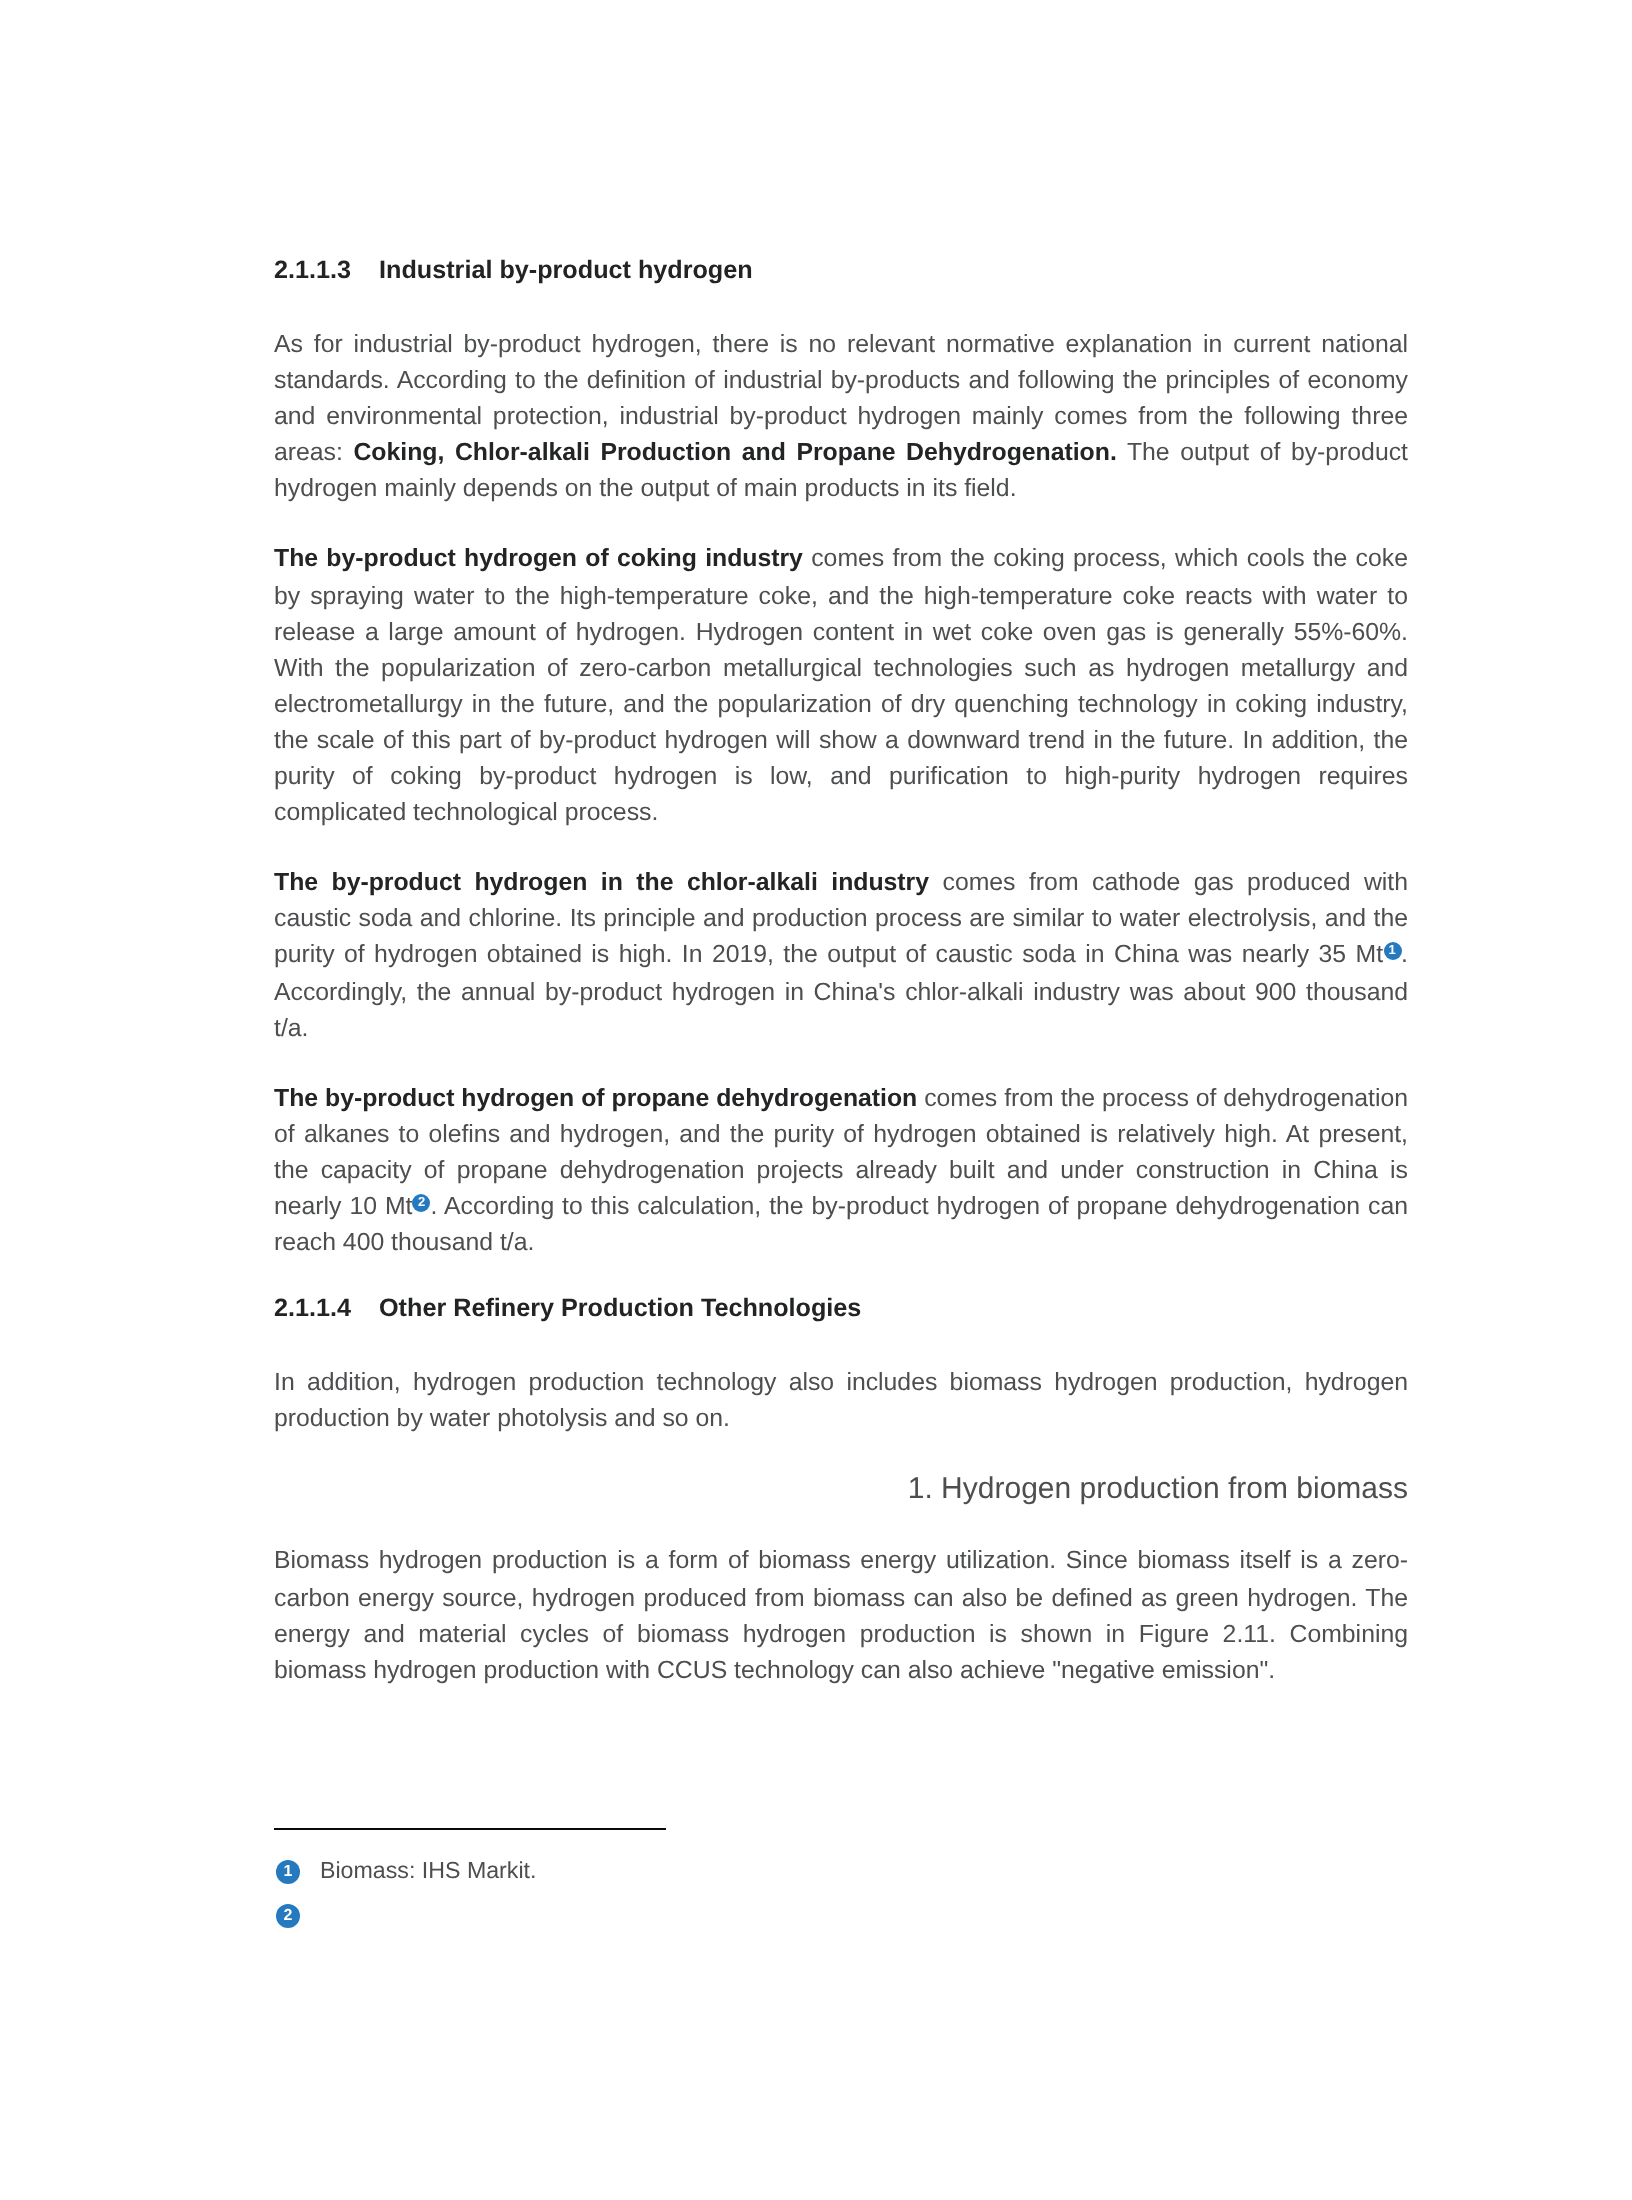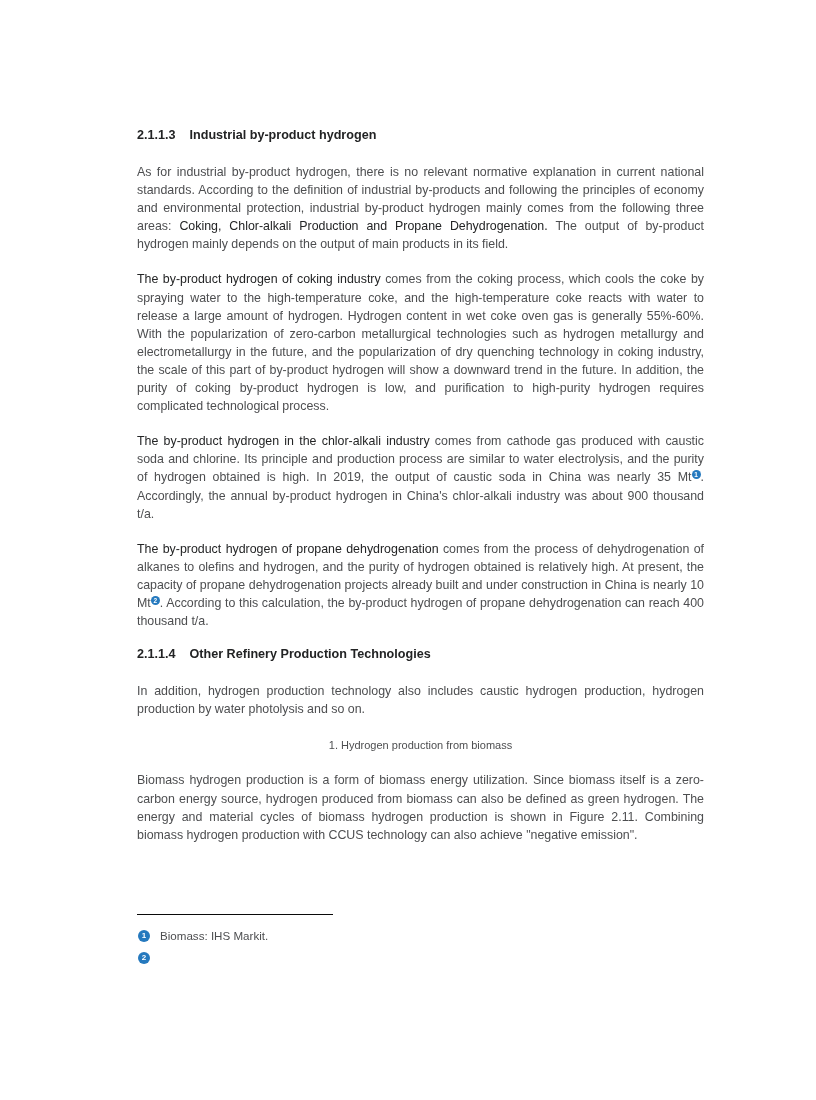--- a/index.html
+++ b/index.html
@@ -27,29 +27,29 @@
     margin-bottom: 20px;
   }
   .heading .h-num { margin-right: 14px; }
   .para {
     font-size: 12.4px;
     line-height: 18.1px;
     text-align: justify;
     color: #4d4e50;
     margin-bottom: 17px;
   }
-  .para .bold-lead { font-weight: normal; color: #232425; }
+  .para .bold-lead { font-weight: bold; color: #232425; }
   .heading-2 { margin-top: 11px; }
   .list-line {
-    font-size: 11px;
+    font-size: 15px;
     line-height: 18.1px;
     color: #4d4e50;
     margin-top: 18px;
     margin-bottom: 17px;
-    text-align: center;
+    text-align: right;
   }
   .fnref {
     display: inline-block;
     width: 9px;
     height: 9px;
     border-radius: 50%;
     background: #2579be;
     color: #ffffff;
     font-size: 6.5px;
     font-weight: bold;
@@ -118,21 +118,21 @@
     <div class="para"><span class="bold-lead">The by-product hydrogen of coking industry</span><span> comes from the coking process, which cools the coke by spraying water to the high-temperature coke, and the high-temperature coke reacts with water to release a large amount of hydrogen. Hydrogen content in wet coke oven gas is generally 55%-60%. With the popularization of zero-carbon metallurgical technologies such as hydrogen metallurgy and electrometallurgy in the future, and the popularization of dry quenching technology in coking industry, the scale of this part of by-product hydrogen will show a downward trend in the future. In addition, the purity of coking by-product hydrogen is low, and purification to high-purity hydrogen requires complicated technological process.</span></div>
 
     <div class="para"><span class="bold-lead">The by-product hydrogen in the chlor-alkali industry</span><span> comes from cathode gas produced with caustic soda and chlorine. Its principle and production process are similar to water electrolysis, and the purity of hydrogen obtained is high. In 2019, the output of caustic soda in China was nearly 35 Mt</span><span class="fnref">1</span><span>. Accordingly, the annual by-product hydrogen in China's chlor-alkali industry was about 900 thousand t/a.</span></div>
 
     <div class="para"><span class="bold-lead">The by-product hydrogen of propane dehydrogenation</span><span> comes from the process of dehydrogenation of alkanes to olefins and hydrogen, and the purity of hydrogen obtained is relatively high. At present, the capacity of propane dehydrogenation projects already built and under construction in China is nearly 10 Mt</span><span class="fnref">2</span><span>. According to this calculation, the by-product hydrogen of propane dehydrogenation can reach 400 thousand t/a.</span></div>
 
     <div class="heading heading-2">
       <span class="h-num">2.1.1.4</span><span>Other Refinery Production Technologies</span>
     </div>
 
-    <div class="para"><span>In addition, hydrogen production technology also includes caustic hydrogen production, hydrogen production by water photolysis and so on.</span></div>
+    <div class="para"><span>In addition, hydrogen production technology also includes biomass hydrogen production, hydrogen production by water photolysis and so on.</span></div>
 
     <div class="list-line">1.  Hydrogen production from biomass</div>
 
     <div class="para"><span>Biomass hydrogen production is a form of biomass energy utilization. Since biomass itself is a zero-carbon energy source, hydrogen produced from biomass can also be defined as green hydrogen. The energy and material cycles of biomass hydrogen production is shown in Figure 2.11. Combining biomass hydrogen production with CCUS technology can also achieve "negative emission".</span></div>
 
   </div>
 
   <div class="footnotes">
     <div class="fn-rule"></div>
     <div class="footnote">

